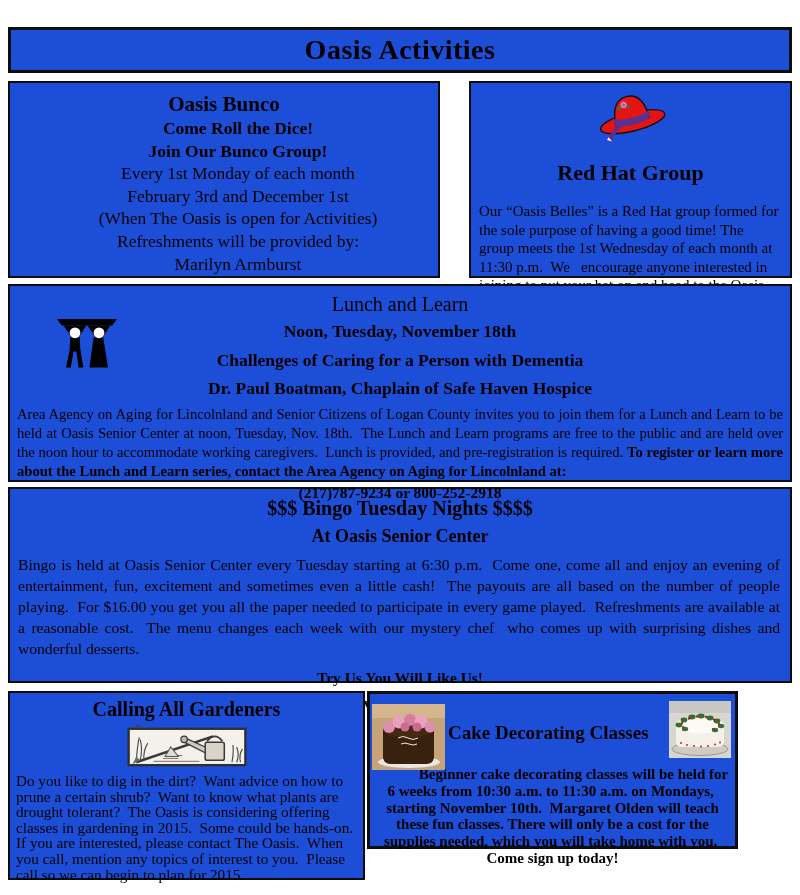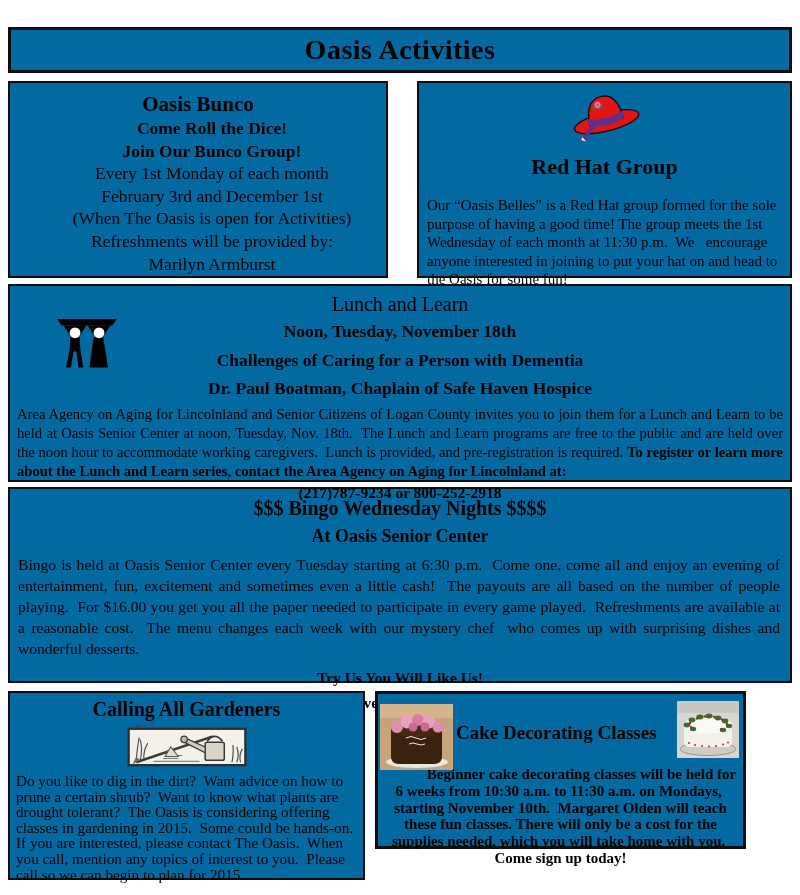--- a/index.html
+++ b/index.html
@@ -1,56 +1,56 @@
 <!DOCTYPE html>
 <html><head>
 <meta charset="utf-8">
 <style>
   * { box-sizing: border-box; margin: 0; padding: 0; }
   html, body { width: 800px; height: 895px; background: #ffffff; overflow: hidden; }
   body { font-family: "Liberation Serif", serif; color: #000; }
   .page { width: 784px; margin: 0 auto; padding-top: 27px; position: relative; }
 
-  .box { border: 2px solid #0d0d0d; background: #0369a1; }
+  .box { border: 2px solid #0d0d0d; background: #1d4ed8; }
 
   
   .header-box { height: 46px; border-width: 3px; display: flex; align-items: center; justify-content: center; margin-bottom: 8px; }
   .header-title { font-size: 28px; font-weight: bold; letter-spacing: .5px; }
 
   
   .row1 { display: flex; gap: 29px; margin-bottom: 6px; }
-  .bunco-box { width: 380px; height: 197px; text-align: center; padding-top: 9px; }
+  .bunco-box { width: 432px; height: 197px; text-align: center; padding-top: 9px; }
   .bunco-title { font-size: 21px; font-weight: bold; line-height: 25px; }
   .bunco-line { font-size: 17.5px; line-height: 22.6px; padding-left: 28px; }
   .bunco-line.b { font-weight: bold; }
 
   .redhat-box { flex: 1; height: 197px; padding: 4px 8px 0 8px; text-align: center; }
   .redhat-hat { height: 56px; margin: 0 auto; display: block; }
-  .redhat-title { font-size: 22px; font-weight: bold; line-height: 25px; margin-top: 11px; }
+  .redhat-title { font-size: 22px; font-weight: bold; line-height: 25px; margin-top: 17px; }
   .redhat-body { font-size: 15px; line-height: 18.6px; text-align: left; margin-top: 17px; }
   .redhat-dates { font-size: 15.5px; margin-top: 5px; }
 
   
   .lunch-box { height: 198px; margin-bottom: 5px; position: relative; text-align: center; padding-top: 5px; }
   .lunch-icon { position: absolute; left: 44px; top: 22px; width: 66px; height: 70px; }
   .lunch-title { font-size: 20px; font-weight: normal; line-height: 26px; }
   .lunch-sub { font-size: 17.5px; font-weight: bold; line-height: 28.5px; }
   .lunch-body { font-size: 14.6px; line-height: 19px; text-align: justify; padding: 2px 7px 0 7px; }
   .lunch-phone { font-size: 15.5px; font-weight: bold; margin-top: 3px; }
 
   
   .bingo-box { height: 196px; text-align: center; padding-top: 6px; }
   .bingo-title { font-size: 20px; font-weight: bold; line-height: 27px; }
   .bingo-sub { font-size: 18px; font-weight: bold; line-height: 29px; }
   .bingo-body { font-size: 15.6px; line-height: 21px; text-align: justify; padding: 3px 10px 0 8px; }
   .bingo-tag1 { font-size: 15.5px; font-weight: bold; margin-top: 10px; }
   .bingo-tag2 { font-size: 15.5px; font-weight: bold; margin-top: 7px; }
 
   
-  .row2 { display: flex; gap: 10px; margin-top: 8px; align-items: flex-start; }
+  .row2 { display: flex; gap: 2px; margin-top: 8px; align-items: flex-start; }
   .gardeners-box { width: 357px; height: 189px; padding-top: 4px; }
   .gardeners-title { font-size: 20px; font-weight: bold; text-align: center; line-height: 24px; }
   .garden-art { display: block; margin: 3px auto 2px auto; width: 130px; height: 44px; }
   .gardeners-body { font-size: 15.2px; line-height: 15.6px; padding: 3px 5px 0 6px; text-align: left; }
 
   .cake-box { width: 371px; height: 158px; border-width: 3px; position: relative; padding-top: 3px; }
   .cake-img-left { position: absolute; left: 2px; top: 10px; width: 73px; height: 66px; }
   .cake-img-right { position: absolute; right: 4px; top: 7px; width: 62px; height: 57px; }
   .cake-title { font-size: 19px; font-weight: bold; text-align: left; margin: 25px 70px 0 78px; line-height: 22px; }
   .cake-body { font-size: 15px; font-weight: bold; line-height: 16.8px; text-align: center; text-indent: 42px; padding: 22px 6px 0 6px; }
@@ -110,21 +110,21 @@
     </svg>
     <div class="lunch-title">Lunch and Learn</div>
     <div class="lunch-sub">Noon, Tuesday, November 18th</div>
     <div class="lunch-sub">Challenges of Caring for a Person with Dementia</div>
     <div class="lunch-sub">Dr. Paul Boatman, Chaplain of Safe Haven Hospice</div>
     <div class="lunch-body"><span>Area Agency on Aging for Lincolnland and Senior Citizens of Logan County invites you to join them for a Lunch and Learn to be held at Oasis Senior Center at noon, Tuesday, Nov. 18th.&nbsp; The Lunch and Learn programs are free to the public and are held over the noon hour to accommodate working caregivers.&nbsp; Lunch is provided, and pre-registration is required. </span><b>To register or learn more about the Lunch and Learn series, contact the Area Agency on Aging for Lincolnland at:</b></div>
     <div class="lunch-phone">(217)787-9234 or 800-252-2918</div>
   </div>
 
   <div class="box bingo-box">
-    <div class="bingo-title">$$$ Bingo Wednesday Nights $$$$</div>
+    <div class="bingo-title">$$$ Bingo Tuesday Nights $$$$</div>
     <div class="bingo-sub">At Oasis Senior Center</div>
     <div class="bingo-body">Bingo is held at Oasis Senior Center every Tuesday starting at 6:30 p.m.&nbsp; Come one, come all and enjoy an evening of entertainment, fun, excitement and sometimes even a little cash!&nbsp; The payouts are all based on the number of people playing.&nbsp; For $16.00 you get you all the paper needed to participate in every game played.&nbsp; Refreshments are available at a reasonable cost.&nbsp; The menu changes each week with our mystery chef&nbsp; who comes up with surprising dishes and wonderful desserts.</div>
     <div class="bingo-tag1">Try Us You Will Like Us!</div>
     <div class="bingo-tag2">Great Food Available Every Tuesday Evening at 6:30 p.m.</div>
   </div>
 
   <div class="row2">
     <div class="box gardeners-box">
       <div class="gardeners-title">Calling All Gardeners</div>
       <svg class="garden-art" viewBox="0 0 130 46">

